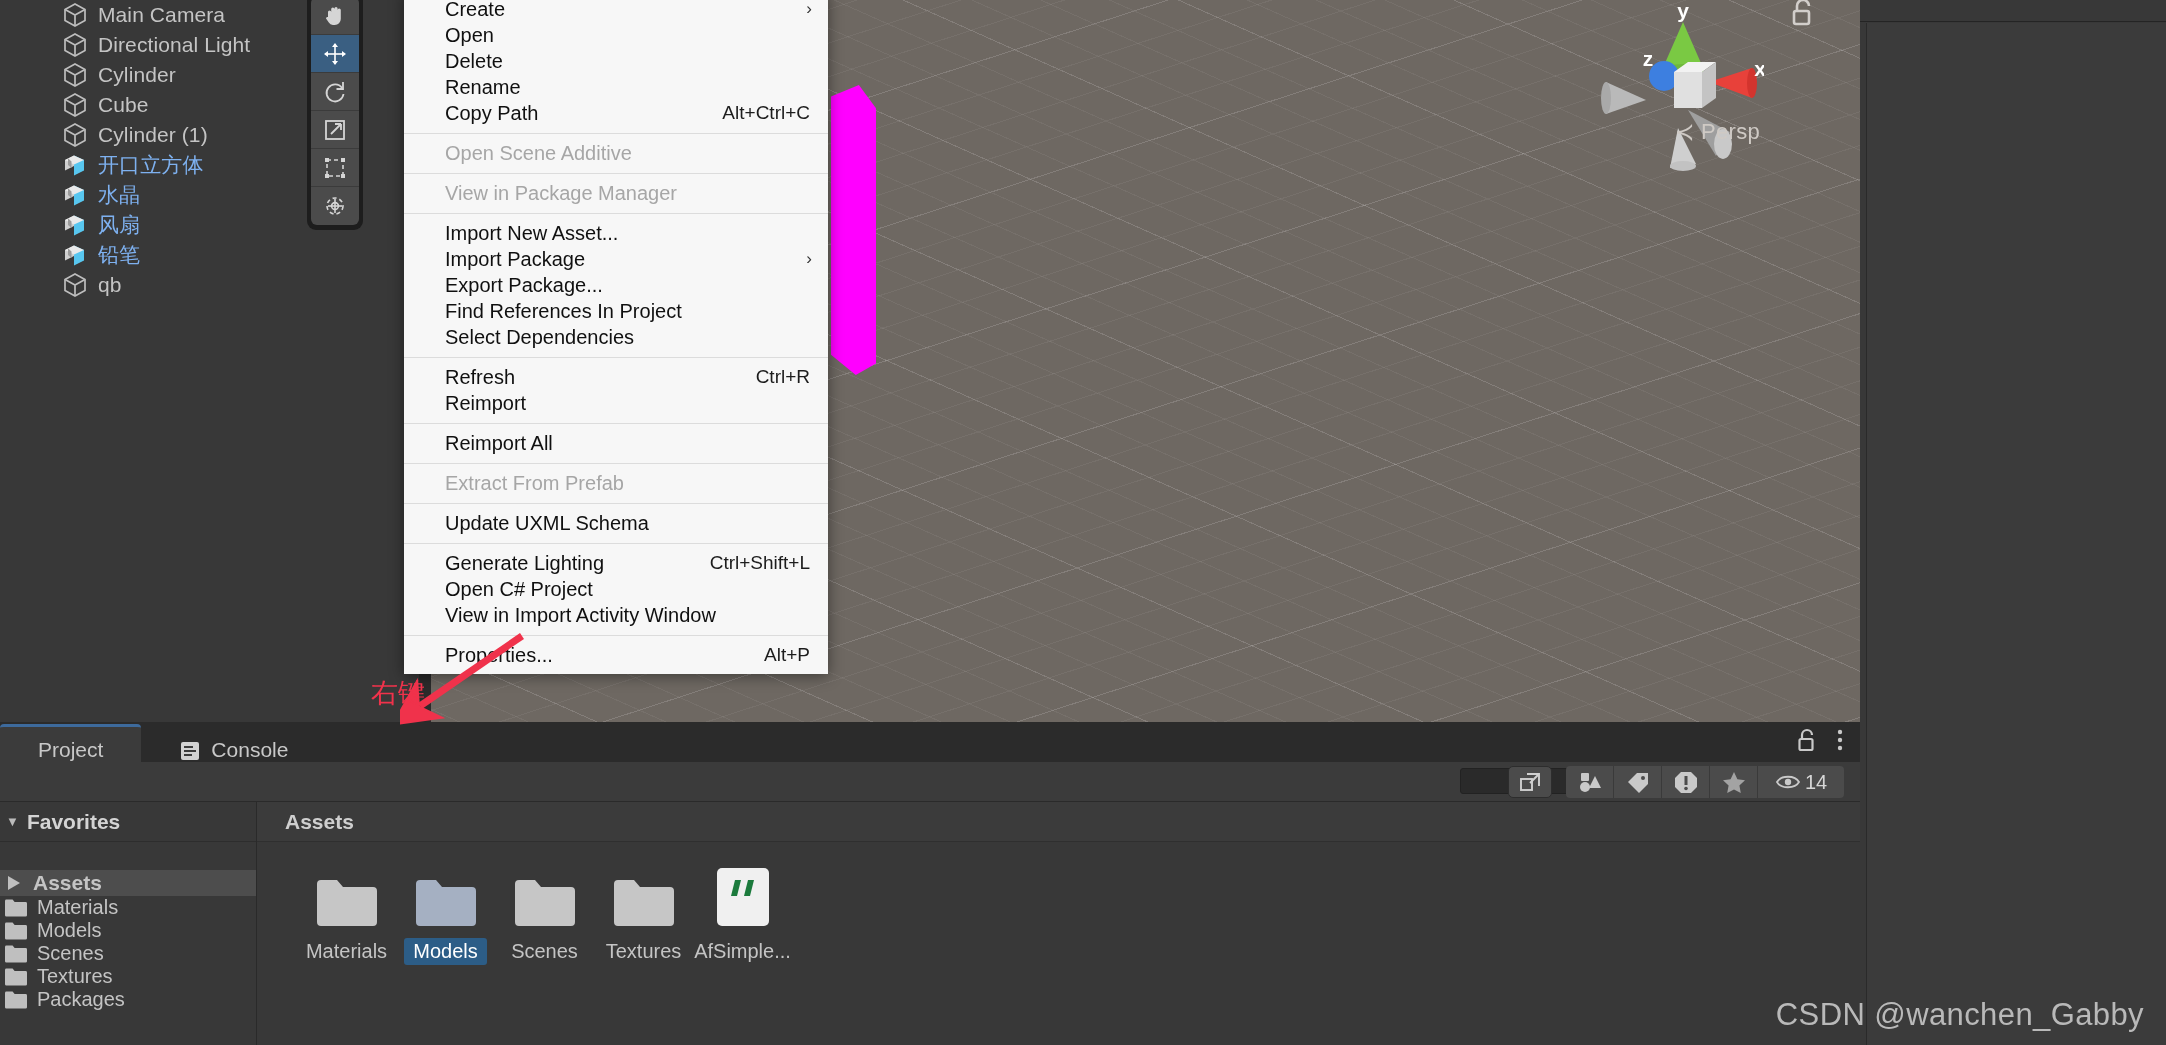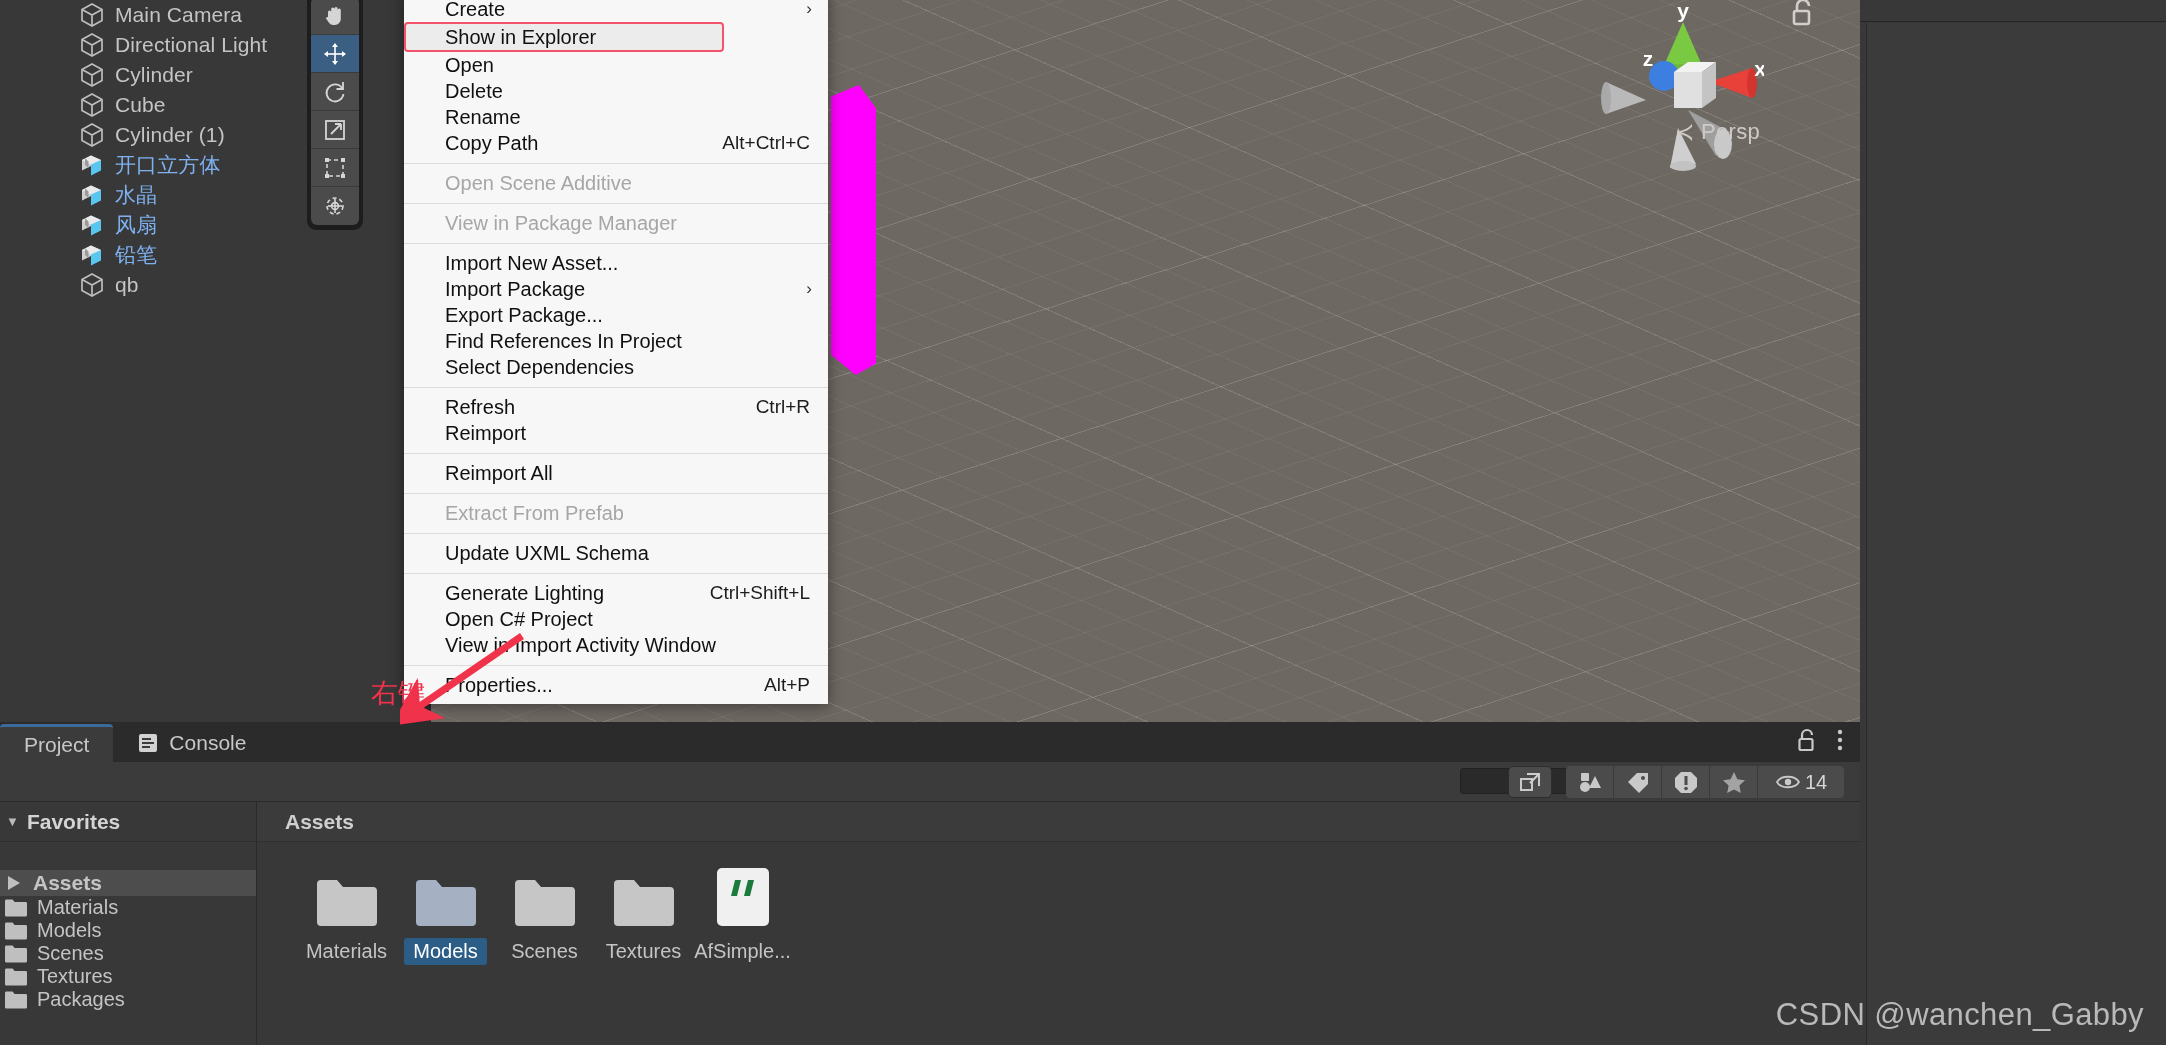--- a/index.html
+++ b/index.html
@@ -6,21 +6,21 @@
   html,body { width:2166px; height:1045px; overflow:hidden; }
   body {
     background:#383838;
     font-family:"Liberation Sans", sans-serif;
     -webkit-font-smoothing:antialiased;
   }
   #root { position:relative; width:2166px; height:1045px; }
 
   
   #hierarchy {
-    position:absolute; left:17px; top:0; width:419px; height:730px;
+    position:absolute; left:0; top:0; width:419px; height:730px;
     background:#383838;
   }
   .h-row {
     display:flex; align-items:center; height:30px;
     padding-left:62px; gap:10px;
   }
   .h-row .h-label { font-size:21px; color:#c4c4c4; letter-spacing:.1px; }
   .h-row.prefab .h-label { color:#7eb1f0; }
   .cube-ico { width:26px; height:26px; flex:0 0 26px; position:relative; }
   .cube-ico svg { display:block; width:26px; height:26px; }
@@ -85,21 +85,21 @@
   #right-panel .rp-body { position:absolute; left:6px; top:23px; right:0; bottom:0; background:#3b3b3b; border-left:1px solid #2a2a2a;}
 
   
   #project {
     position:absolute; left:0; top:722px; width:1860px; height:323px; background:#383838;
   }
   #proj-tabs {
     position:relative; height:40px; background:#2b2b2b; display:flex; align-items:flex-end;
   }
   .ptab {
-    height:38px; display:flex; align-items:center; gap:10px; padding:0 24px;
+    height:38px; display:flex; align-items:flex-end; gap:10px; padding:0 38px;
     font-size:21px; color:#c8c8c8;
   }
   .ptab.active { background:#3b3b3b; border-top:3px solid #3d6a9c; border-radius:4px 4px 0 0; }
   .ptab .ticon svg { display:block; }
   #proj-tabbar-right {
     position:absolute; right:0; top:0; height:40px; display:flex; align-items:center; gap:18px; padding-right:16px;
   }
 
   #proj-toolbar {
     position:relative; height:40px; background:#3b3b3b;
@@ -588,23 +588,20 @@
           </div>
       </div>
     </div>
   </div>
 
   <div id="ctxmenu">
       <div class="mi">
         <span class="mlabel">Create</span>
         <span class="arrow">›</span>
       </div>
-      <div class="mi highlight">
-        <span class="mlabel">Show in Explorer</span>
-      </div>
       <div class="mi">
         <span class="mlabel">Open</span>
       </div>
       <div class="mi">
         <span class="mlabel">Delete</span>
       </div>
       <div class="mi">
         <span class="mlabel">Rename</span>
       </div>
       <div class="mi">

